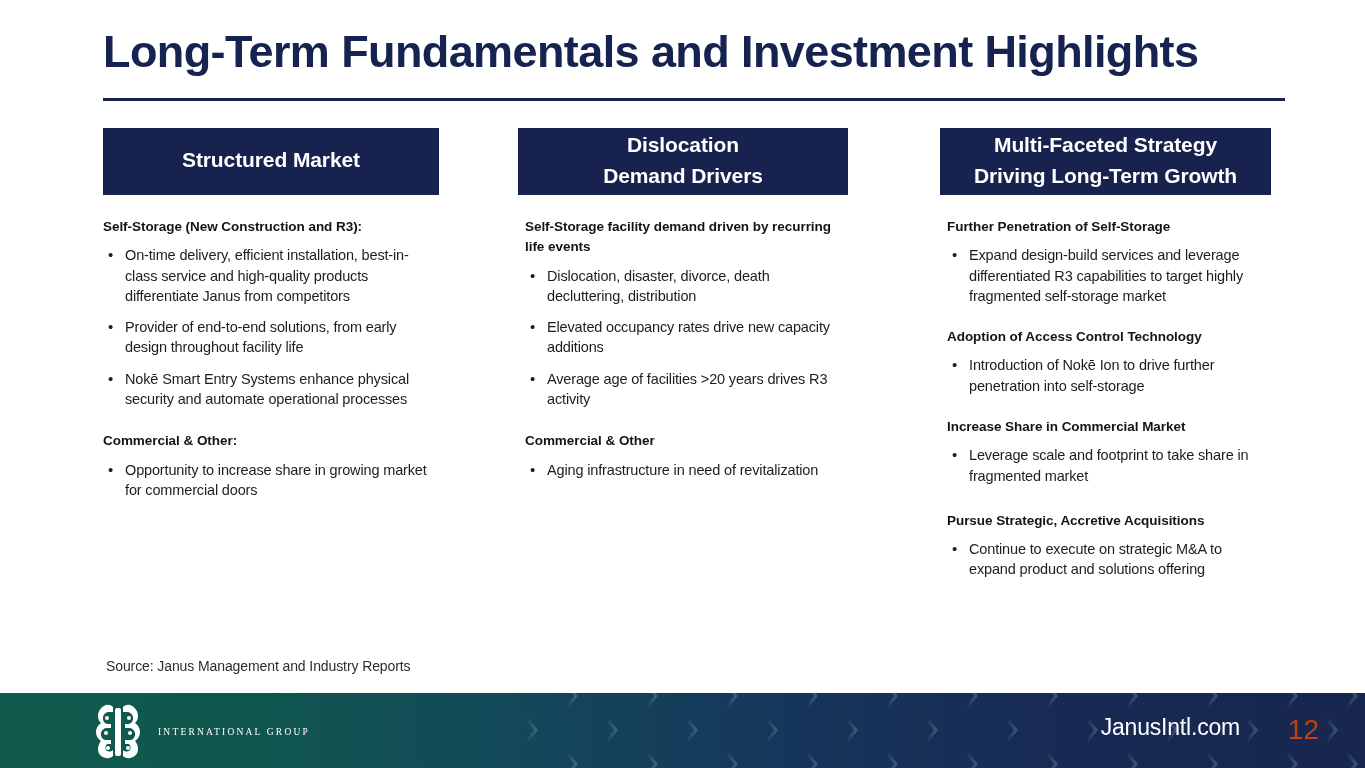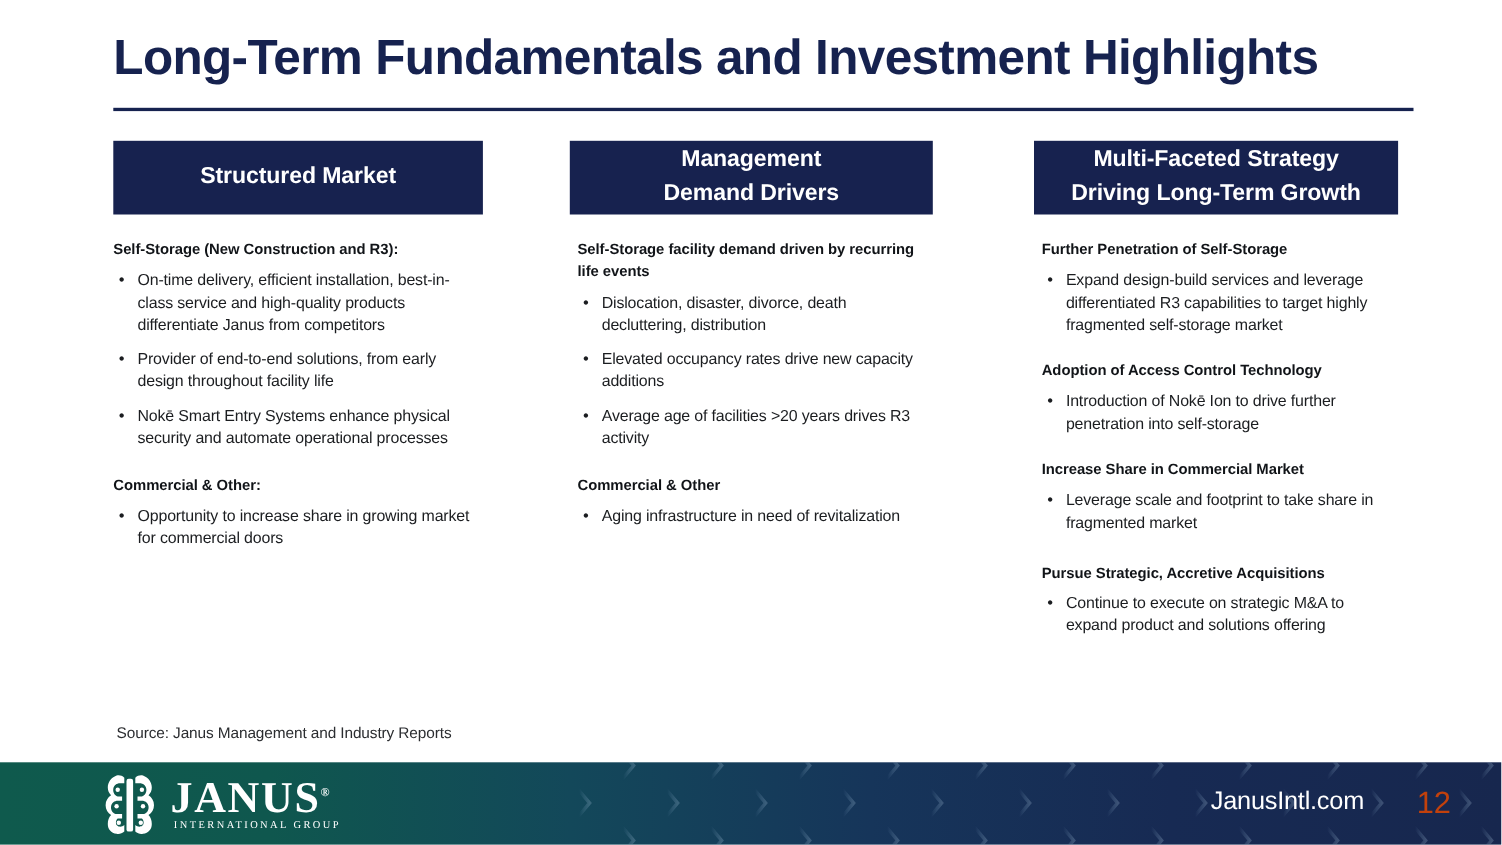--- a/index.html
+++ b/index.html
@@ -185,21 +185,21 @@
           <div class="group-heading">Commercial &amp; Other:</div>
           <ul class="bullets">
             <li>Opportunity to increase share in growing market for commercial doors</li>
           </ul>
         </div>
       </div>
     </div>
 
     <div class="col col-2">
       <div class="col-header">
-        <span class="hl">Management</span>
+        <span class="hl">Dislocation</span>
         <span class="hl">Demand Drivers</span>
       </div>
       <div class="col-body">
         <div class="group">
           <div class="group-heading">Self-Storage facility demand driven by recurring life events</div>
           <ul class="bullets">
             <li>Dislocation, disaster, divorce, death decluttering, distribution</li>
             <li>Elevated occupancy rates drive new capacity additions</li>
             <li>Average age of facilities &gt;20 years drives R3 activity</li>
           </ul>
@@ -321,21 +321,20 @@
         <rect x="25" y="6" width="6" height="48" rx="2"></rect>
         <circle cx="17" cy="16" r="2"></circle>
         <circle cx="39" cy="16" r="2"></circle>
         <circle cx="16" cy="31" r="2"></circle>
         <circle cx="40" cy="31" r="2"></circle>
         <circle cx="18" cy="46" r="2"></circle>
         <circle cx="38" cy="46" r="2"></circle>
       </g>
     </svg>
     <div class="logo-text">
-      <div class="logo-word"><span>JANUS</span><span class="reg">®</span></div>
       <div class="logo-sub">INTERNATIONAL GROUP</div>
     </div>
   </div>
 
   <div class="footer-site">JanusIntl.com</div>
   <div class="footer-page">12</div>
 
 </div>
 
 </body></html>

